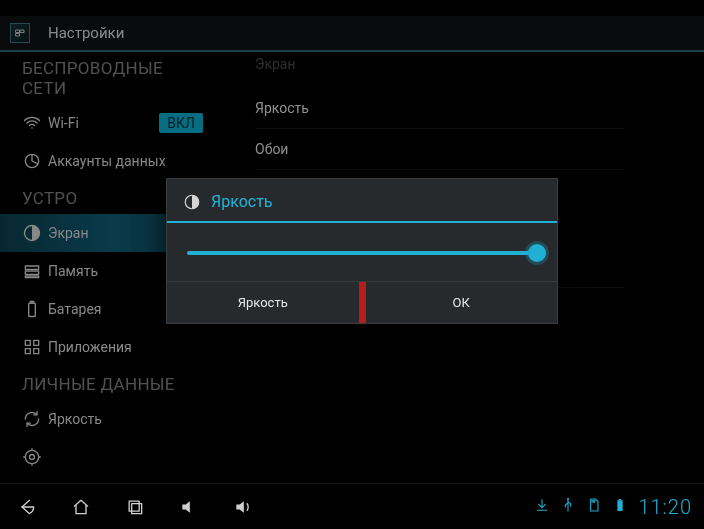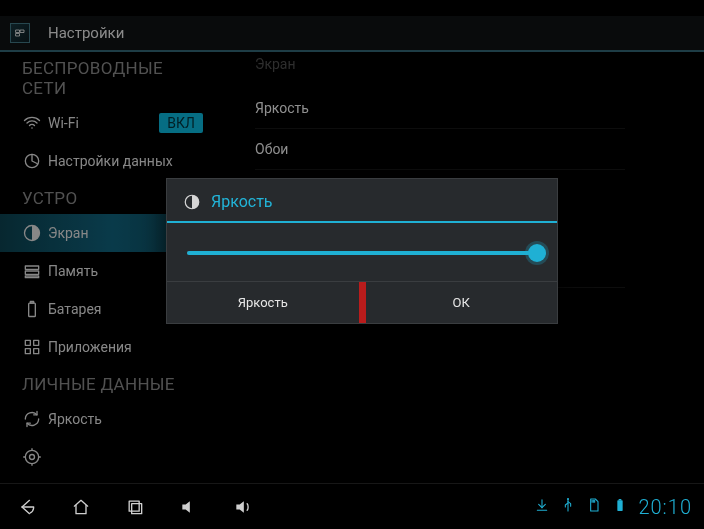--- a/index.html
+++ b/index.html
@@ -87,21 +87,21 @@
         <span class="toggle-on">ВКЛ</span>
       </div>
 
       <div class="item">
         <span class="iconwrap">
           <svg viewBox="0 0 24 24">
               <circle cx="12" cy="12" r="8"></circle>
               <path d="M12 4v8l6 3"></path>
             </svg>
         </span>
-        <span>Настройки данных</span>
+        <span>Аккаунты данных</span>
       </div>
 
 
       <div class="section-header">УСТРО</div>
 
 
       <div class="item selected">
         <span class="iconwrap">
           <svg viewBox="0 0 24 24">
               <circle cx="12" cy="12" r="9"></circle>
@@ -264,17 +264,17 @@
             <path d="M7 3h7l4 4v14H7z"></path>
             <path d="M9 5v3M11 5v3M13 5v3"></path>
           </svg>
       </span>
       <span>
         <svg viewBox="0 0 24 24">
             <rect x="8" y="5" width="8" height="16" rx="1" fill="currentColor" stroke="none"></rect>
             <rect x="10" y="3" width="4" height="2" fill="currentColor" stroke="none"></rect>
           </svg>
       </span>
-      <span class="clock">20:10</span>
+      <span class="clock">11:20</span>
     </div>
   </div>
 
 </div>
 
 </body></html>

